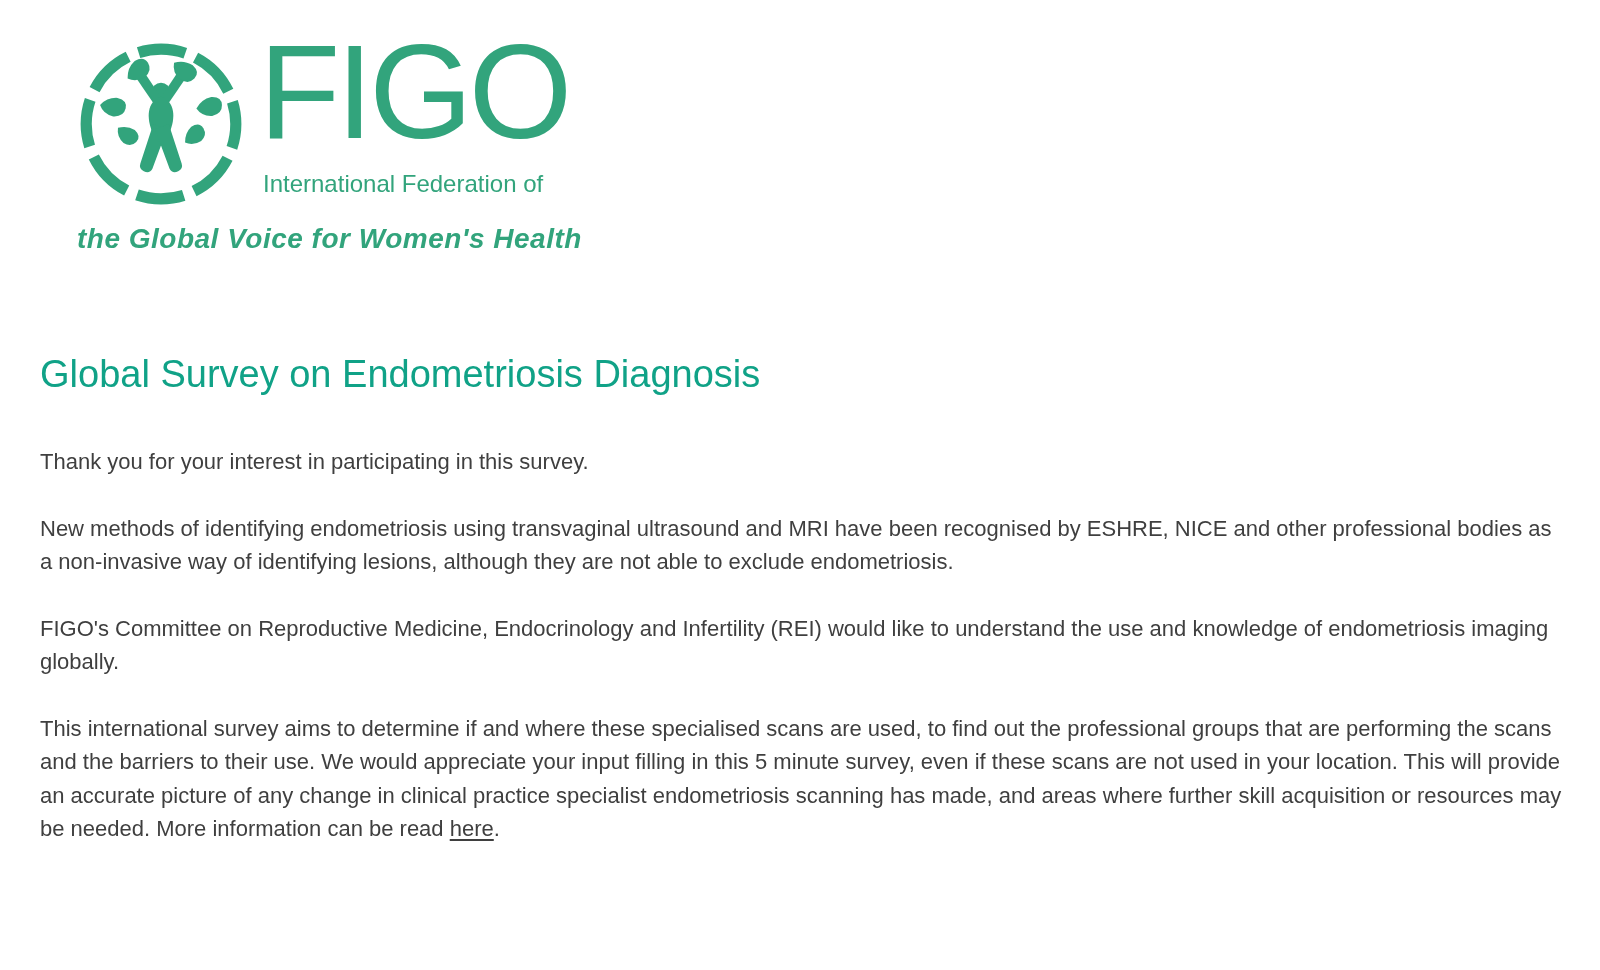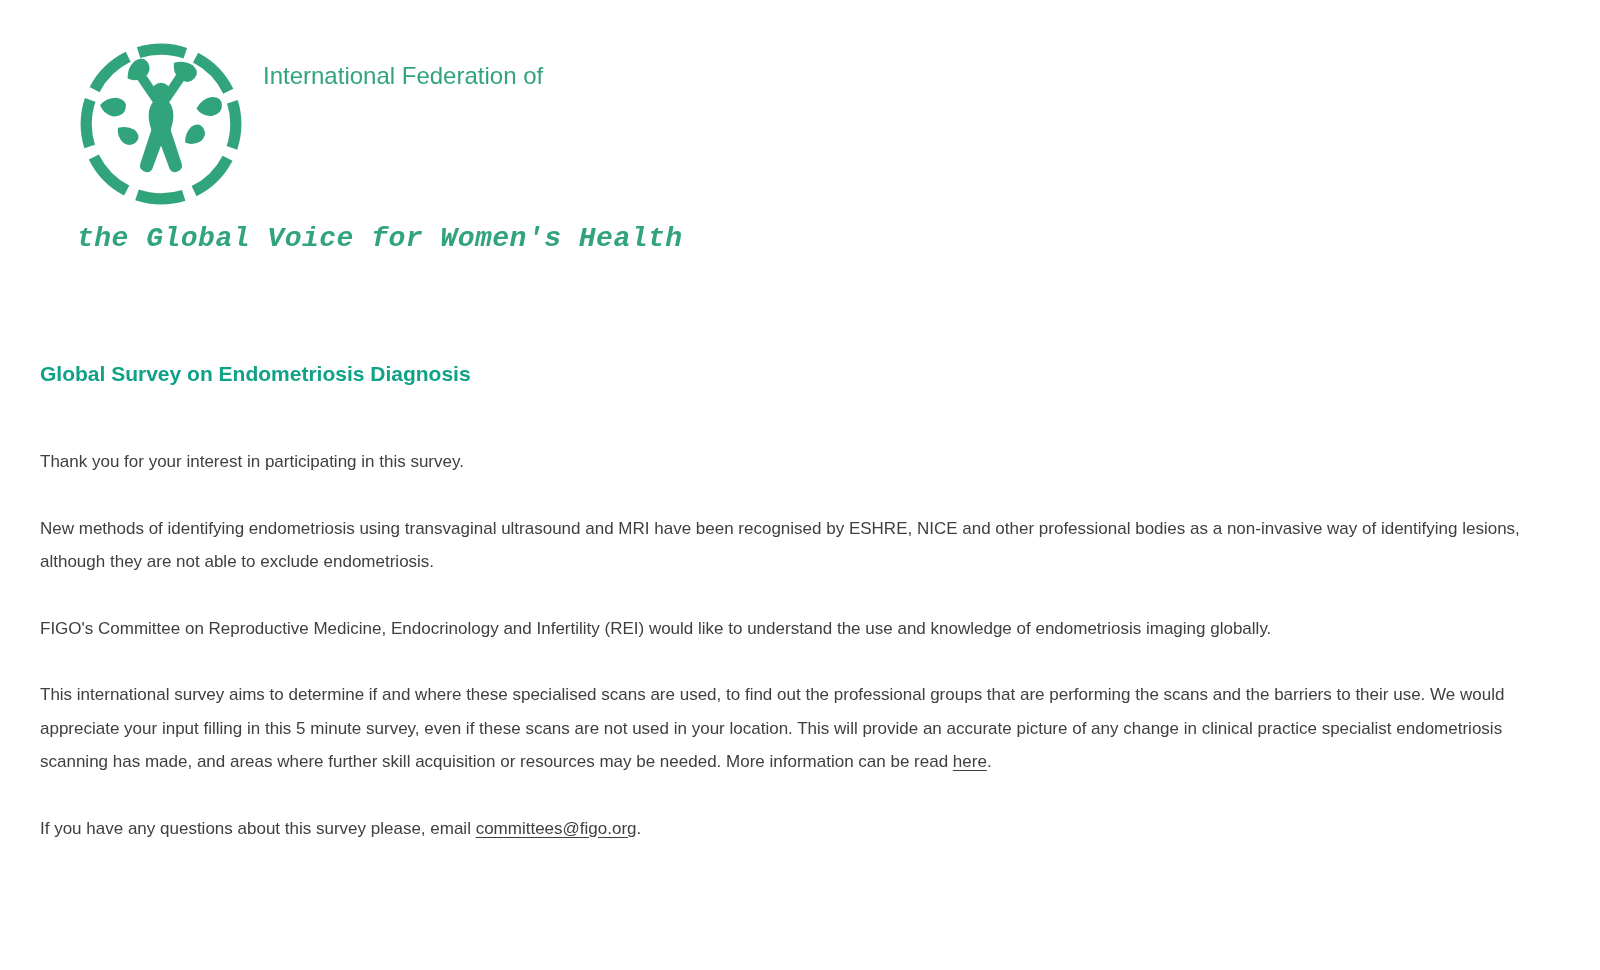--- a/index.html
+++ b/index.html
@@ -32,32 +32,31 @@
     color:var(--brand-green);
     font-size:24px;line-height:28px;font-weight:500;
     margin-top:24px;margin-left:4px;
   }
   .tagline{
     color:var(--brand-green);
     font-style:italic;font-weight:600;
     font-size:28px;line-height:30px;
     margin-top:14px;margin-left:2px;
     letter-spacing:0.5px;
-    font-family:Liberation Mono, monospace;
   }
 
   
   .content{position:absolute;left:40px;top:355px;width:1522px;}
   h1.survey-title{
     color:var(--title-teal);
-    font-size:21px;line-height:38px;font-weight:700;
+    font-size:38px;line-height:38px;font-weight:400;
     margin-bottom:52px;
   }
   .content p{
-    font-size:17px;line-height:33.5px;
+    font-size:22px;line-height:33.5px;
     color:var(--body-text);
     margin-bottom:33px;
   }
   .content a{
     color:var(--body-text);
     text-decoration:underline;
     text-underline-offset:3px;
     cursor:pointer;
   }
 </style>
@@ -87,35 +86,35 @@
             <path transform="translate(73,38) rotate(-38)" d="M-15 0 Q-8 -10 4 -11 Q16 -10 15 0 Q14 10 2 11 Q-10 10 -15 0 Z"></path>
             <path transform="translate(127,38) rotate(38)" d="M-15 0 Q-8 -10 4 -11 Q16 -10 15 0 Q14 10 2 11 Q-10 10 -15 0 Z"></path>
             <path transform="translate(44,80) rotate(8)" d="M-15 0 Q-8 -10 4 -11 Q16 -10 15 0 Q14 10 2 11 Q-10 10 -15 0 Z"></path>
             <path transform="translate(156,80) rotate(-8)" d="M-15 0 Q-8 -10 4 -11 Q16 -10 15 0 Q14 10 2 11 Q-10 10 -15 0 Z"></path>
             <path transform="translate(61,113) rotate(38)" d="M-14 0 Q-7 -9 3 -10 Q14 -9 13 0 Q12 9 2 10 Q-9 9 -14 0 Z"></path>
             <path transform="translate(139,113) rotate(-38)" d="M-14 0 Q-7 -9 3 -10 Q14 -9 13 0 Q12 9 2 10 Q-9 9 -14 0 Z"></path>
           </g>
         </g>
       </svg>
       <div class="logo-text">
+        <div class="wordmark">FIGO</div>
         <div class="org-name">
           <div>International Federation of</div>
         </div>
       </div>
     </div>
     <div class="tagline">the Global Voice for Women's Health</div>
   </header>
 
   <main class="content">
     <h1 class="survey-title">Global Survey on Endometriosis Diagnosis</h1>
 
     <p>Thank you for your interest in participating in this survey.</p>
 
     <p>New methods of identifying endometriosis using transvaginal ultrasound and MRI have been recognised by ESHRE, NICE and other professional bodies as a non-invasive way of identifying lesions, although they are not able to exclude endometriosis.</p>
 
     <p>FIGO's Committee on Reproductive Medicine, Endocrinology and Infertility (REI) would like to understand the use and knowledge of endometriosis imaging globally.</p>
 
     <p><span>This international survey aims to determine if and where these specialised scans are used, to find out the professional groups that are performing the scans and the barriers to their use. We would appreciate your input filling in this 5 minute survey, even if these scans are not used in your location. This will provide an accurate picture of any change in clinical practice specialist endometriosis scanning has made, and areas where further skill acquisition or resources may be needed. More information can be read </span><a>here</a><span>.</span></p>
 
-    <p><span>If you have any questions about this survey please, email </span><a>committees@figo.org</a><span>.</span></p>
   </main>
 
 </div>
 
 </body></html>

